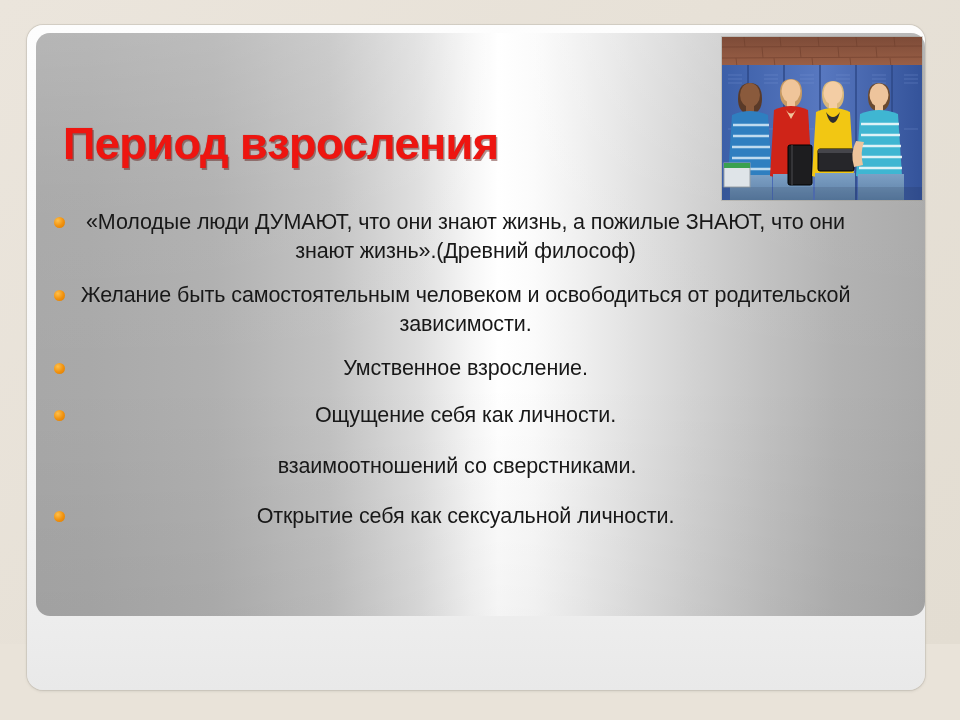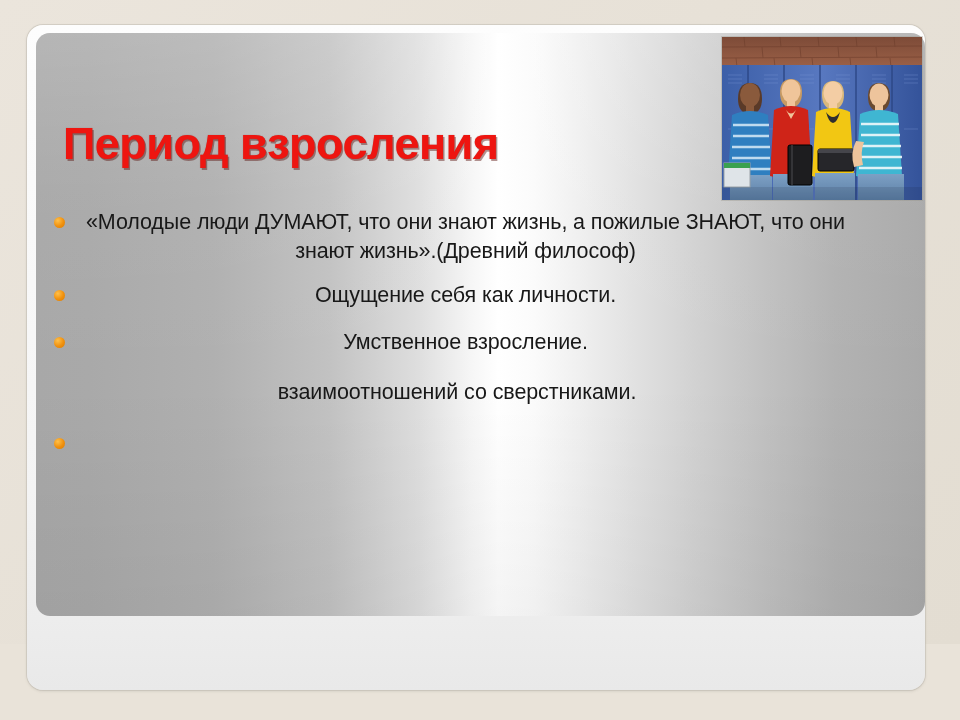--- a/index.html
+++ b/index.html
@@ -154,38 +154,43 @@
 
   <h1 class="slide-title">Период взросления</h1>
 
   <div class="bullet-list">
 
     <div class="bullet-row">
       <span class="dot"></span>
       <span>«Молодые люди ДУМАЮТ, что они знают жизнь, а пожилые ЗНАЮТ, что они знают жизнь».(Древний философ)</span>
     </div>
 
+    <div class="bullet-row">
+      <span class="dot"></span>
+      <span>Желание быть самостоятельным человеком и освободиться от родительской зависимости.</span>
+    </div>
 
     <div class="bullet-row tight">
       <span class="dot"></span>
+      <span>Умственное взросление.</span>
+    </div>
+
+    <div class="bullet-row tight">
+      <span class="dot"></span>
       <span>Ощущение себя как личности.</span>
-    </div>
-
-    <div class="bullet-row tight">
-      <span class="dot"></span>
-      <span>Умственное взросление.</span>
     </div>
 
 
     <div class="bullet-row no-bullet">
       <span>взаимоотношений со сверстниками.</span>
     </div>
 
     <div class="bullet-row">
       <span class="dot"></span>
+      <span>Открытие себя как сексуальной личности.</span>
     </div>
 
 
   </div>
 
   <div class="photo">
     <svg width="200" height="163" viewBox="0 0 200 163" xmlns="http://www.w3.org/2000/svg" role="img">
       <defs>
         <linearGradient id="brick" x1="0" y1="0" x2="0" y2="1">
           <stop offset="0%" stop-color="#7d4b38"></stop>

